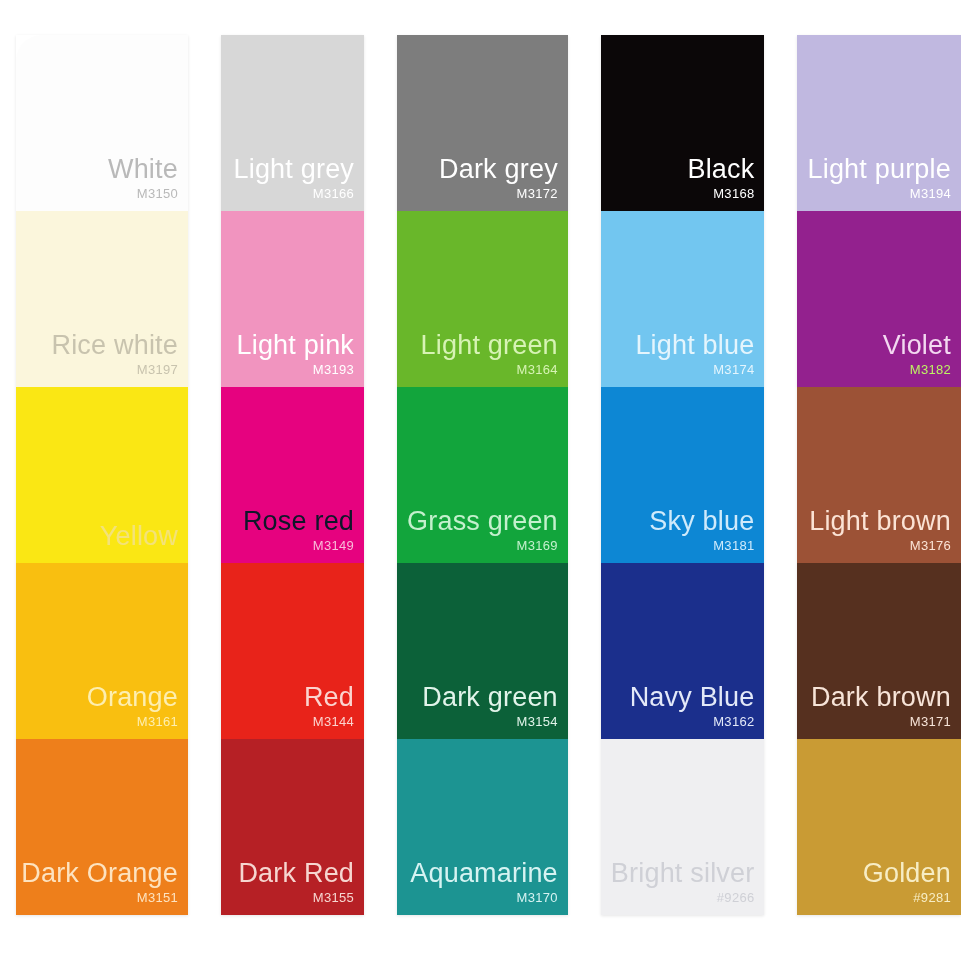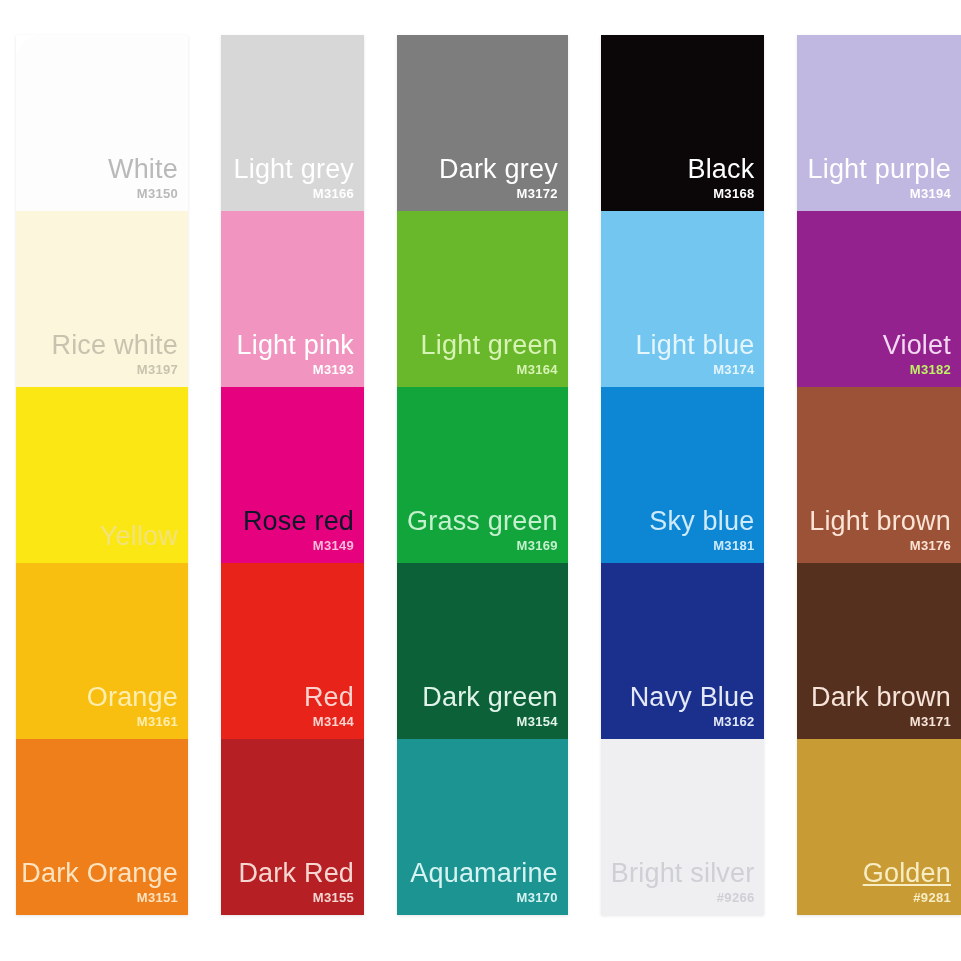--- a/index.html
+++ b/index.html
@@ -65,21 +65,21 @@
     font-weight: 400;
     letter-spacing: 0.2px;
     text-align: right;
     white-space: nowrap;
     margin-bottom: 2px;
   }
 
   .swatch-code {
     font-size: 13px;
     line-height: 15px;
-    font-weight: 700;
+    font-weight: 400;
     letter-spacing: 0.3px;
     text-align: right;
     white-space: nowrap;
     margin-bottom: 2px;
   }
 </style>
 </head>
 <body>
 
 <div id="swatch-chart">
@@ -183,17 +183,17 @@
       </div>
       <div class="swatch-cell" style="background: rgb(156, 82, 54);">
         <div class="swatch-name" style="color: rgb(251, 227, 213);">Light brown</div>
         <div class="swatch-code" style="color: rgb(251, 227, 213);">M3176</div>
       </div>
       <div class="swatch-cell" style="background: rgb(86, 48, 31);">
         <div class="swatch-name" style="color: rgb(247, 228, 216);">Dark brown</div>
         <div class="swatch-code" style="color: rgb(247, 228, 216);">M3171</div>
       </div>
       <div class="swatch-cell" style="background: rgb(201, 155, 52);">
-        <div class="swatch-name" style="color: rgb(247, 237, 197); text-decoration: underline;">Golden</div>
+        <div class="swatch-name" style="color: rgb(247, 237, 197);">Golden</div>
         <div class="swatch-code" style="color: rgb(247, 237, 197);">#9281</div>
       </div>
     </div>
   </div>
 
 </body></html>

